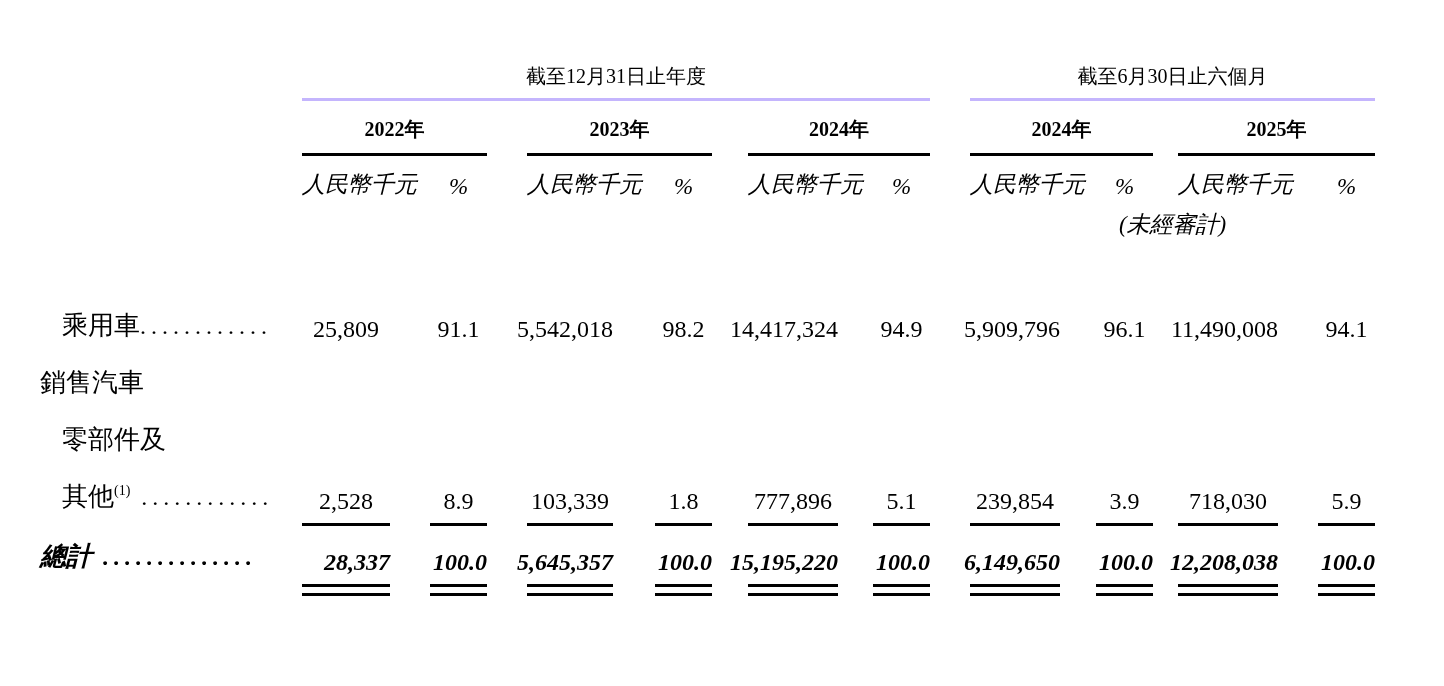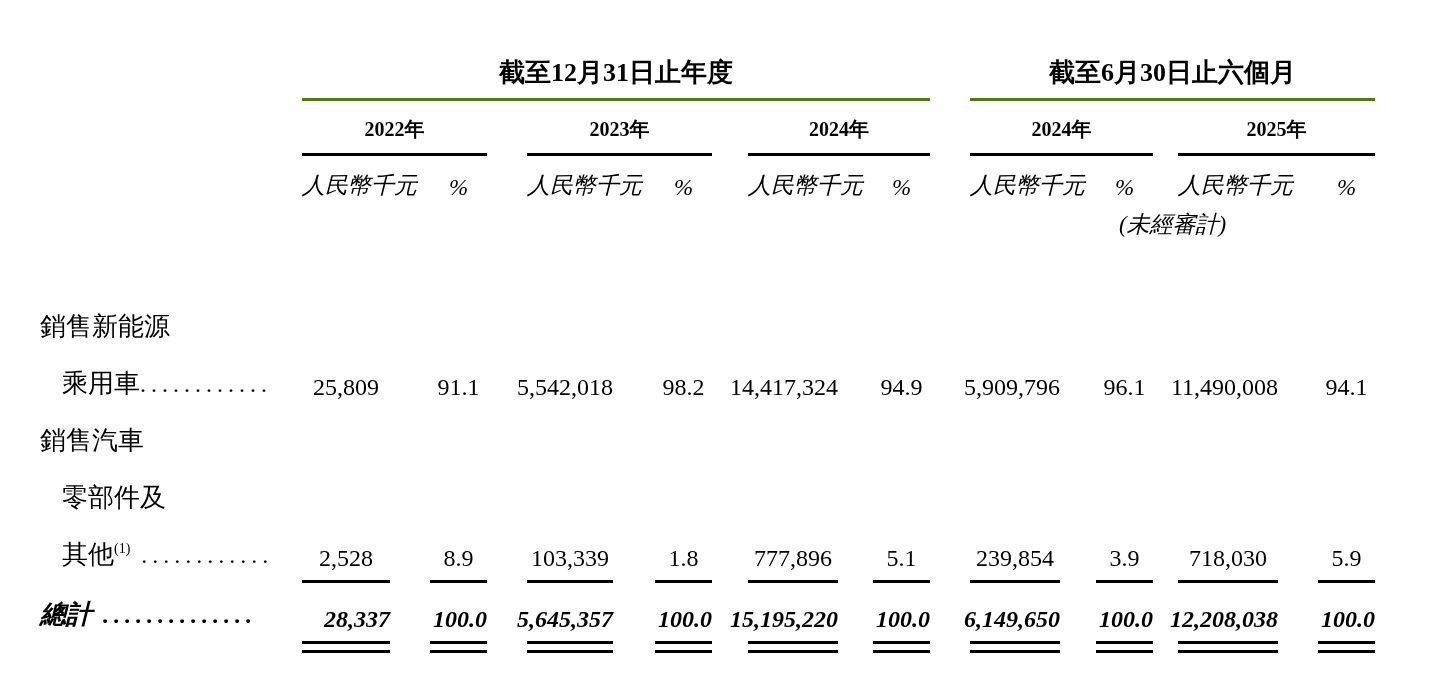--- a/index.html
+++ b/index.html
@@ -30,24 +30,24 @@
   
   tr.sec-row   { height: 44px; }
   tr.years-row { height: 55px; }
   tr.units-row { height: 50px; }
   tr.note-row  { height: 40px; }
   tr.sp-row    { height: 52px; }
   tr.d-row     { height: 57px; }
   tr.t-row     { height: 70px; font-style: italic; }
 
   .sec {
-    font-weight: bold;
-    font-size: 26px;
-    text-align: center;
-    border-bottom: 3px solid #4d7c0f;
+    font-weight: normal;
+    font-size: 20px;
+    text-align: center;
+    border-bottom: 3px solid #c4b5fd;
     padding-bottom: 8px;
     white-space: nowrap;
   }
   .yr {
     font-weight: bold;
     font-size: 20px;
     text-align: center;
     border-bottom: 3px solid #000;
     padding-bottom: 10px;
     white-space: nowrap;
@@ -191,23 +191,20 @@
 
     <tr class="note-row">
       <td colspan="13"></td>
       <td colspan="7" class="note">(未經審計)</td>
     </tr>
 
     <tr class="sp-row">
       <td colspan="20"></td>
     </tr>
 
-    <tr class="d-row">
-      <td colspan="20" class="lbl">銷售新能源</td>
-    </tr>
 
     <tr class="d-row">
       <td class="lbl ind"><span>乘用車</span><span class="dots">............</span></td>
       <td class="num">25,809</td>
       <td></td>
       <td class="num">91.1</td>
       <td></td>
       <td class="num">5,542,018</td>
       <td></td>
       <td class="num">98.2</td>

